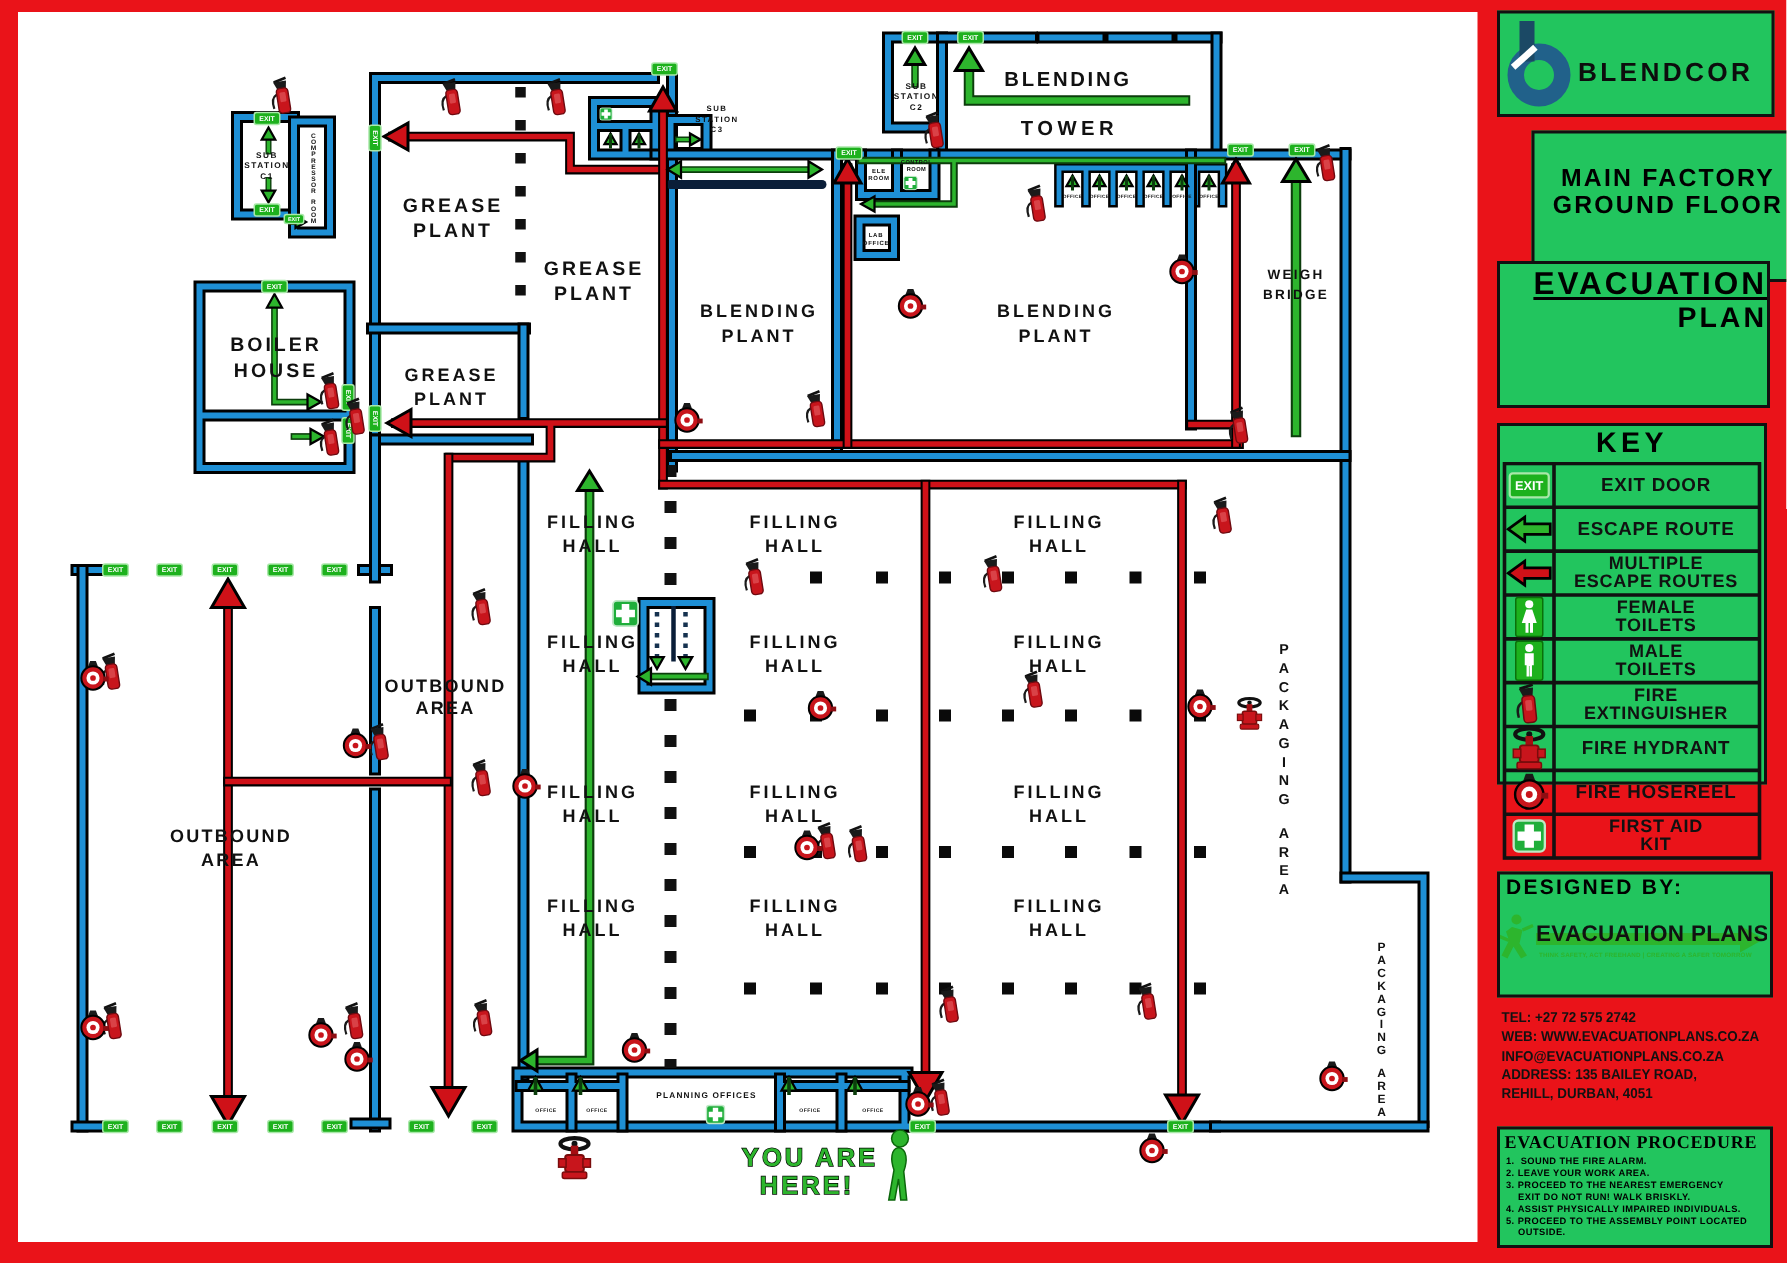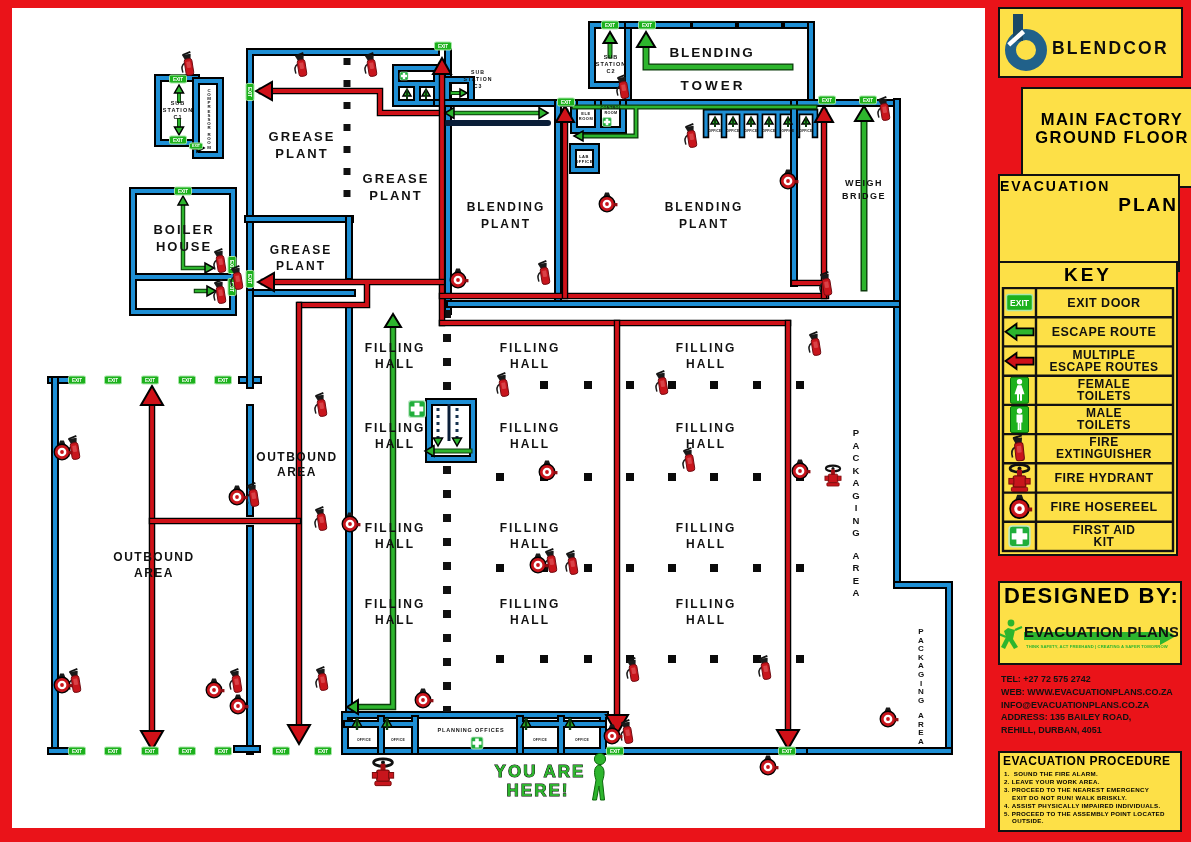--- a/index.html
+++ b/index.html
@@ -1,18 +1,18 @@
 <!DOCTYPE html>
 <html><head><meta charset="utf-8">
 <style>
 html,body{margin:0;padding:0;background:#fff;}
 *{font-family:"Liberation Sans",sans-serif;}
 #page{position:relative;width:1191px;height:842px;background:#ea1319;overflow:hidden;}
 #map{position:absolute;left:12px;top:8px;width:973px;height:820px;background:#fff;}
-.sbox{position:absolute;background:#fde047;border:2px solid #111;box-sizing:border-box;}
+.sbox{position:absolute;background:#22c55e;border:2px solid #111;box-sizing:border-box;}
 </style></head><body>
 <div id="page">
 
 <div id="map"></div>
 <svg width="1191" height="842" viewBox="0 0 1191 842" style="position:absolute;left:0;top:0">
 <defs>
 <g id="ext">
  <path d="M-5,-14 l9,-2" stroke="#111" stroke-width="2" fill="none"></path>
  <path d="M-3,-8 L-5.5,-14 L4,-14 L3,-8 z" fill="#1a1a1a"></path>
  <path d="M-4,-5 q-5,2 -3.5,10" stroke="#1a1a1a" stroke-width="1.6" fill="none"></path>
@@ -605,25 +605,25 @@
   <rect x="6" y="27" width="20" height="4.5" fill="#fff" transform="rotate(-42 16 29)"></rect>
   <text x="52" y="45" font-size="17.5" font-weight="bold" fill="#0d0d0d" letter-spacing="2.2">BLENDCOR</text>
  </svg>
 </div>
 
 <div class="sbox" style="left:998px;top:87px;width:182px;height:101px;text-align:center;margin-left:23px;">
  <div style="font-size:16.5px;font-weight:bold;letter-spacing:1.5px;margin-top:21px;line-height:18px;">MAIN FACTORY<br>GROUND FLOOR</div>
 </div>
 
 <div class="sbox" style="left:998px;top:174px;width:182px;height:98px;">
- <div style="font-size:14px;font-weight:bold;text-align:left;letter-spacing:2px;margin-top:2px;">EVACUATION</div>
+ <div style="font-size:21px;font-weight:bold;text-align:right;letter-spacing:2px;margin-top:2px;text-decoration:underline;">EVACUATION</div>
  <div style="font-size:19px;font-weight:bold;text-align:right;letter-spacing:2px;">PLAN</div>
 </div>
 
-<div class="sbox" style="left:998px;top:261px;width:180px;height:295px;border-width:2px;">
+<div class="sbox" style="left:998px;top:282px;width:180px;height:241px;border-width:2px;">
  <div style="font-size:19px;font-weight:bold;text-align:center;letter-spacing:3px;line-height:24px;">KEY</div>
  <svg width="176" height="266" viewBox="0 0 176 266" style="display:block;margin:0 auto;">
   <g stroke="#111" stroke-width="2.4" fill="none">
    <rect x="3" y="1" width="170" height="263"></rect>
    <line x1="36" y1="1" x2="36" y2="264"></line>
 
 <line x1="3" y1="30.2" x2="173" y2="30.2"></line>
 <line x1="3" y1="59.4" x2="173" y2="59.4"></line>
 <line x1="3" y1="88.7" x2="173" y2="88.7"></line>
 <line x1="3" y1="117.9" x2="173" y2="117.9"></line>
@@ -667,21 +667,21 @@
 <use href="#hyd" transform="translate(19.5,193.94444444444446) scale(1.25)"></use>
 <text x="104" y="224.2" font-size="12.5" font-weight="bold" fill="#111" text-anchor="middle" letter-spacing="0.5">FIRE HOSEREEL</text>
 <use href="#reel" transform="translate(19.5,221.66666666666666) scale(1.15)"></use>
 <text x="104" y="246.9" font-size="12" font-weight="bold" fill="#111" text-anchor="middle" letter-spacing="0.5">FIRST AID</text>
 <text x="104" y="258.9" font-size="12" font-weight="bold" fill="#111" text-anchor="middle" letter-spacing="0.5">KIT</text>
 <use href="#aid" transform="translate(19.5,249.38888888888889) scale(1.3)"></use>
 </svg>
 </div>
 
 <div class="sbox" style="left:998px;top:581px;width:184px;height:84px;">
- <div style="font-size:22px;font-weight:bold;letter-spacing:1.5px;margin:0 0 0 4px;">DESIGNED BY:</div>
+ <div style="font-size:14px;font-weight:bold;letter-spacing:1.5px;margin:0 0 0 4px;">DESIGNED BY:</div>
  <svg width="178" height="56" viewBox="0 0 178 56">
   <g>
    <circle cx="11" cy="14" r="3.4" fill="#2db52d"></circle>
    <path d="M8,19 L15,21 L13,30 L18,38 L14,40 L9,32 L5,40 L1,38 L6,28 L4,22 Z" fill="#2db52d"></path>
    <path d="M15,21 L22,18 M6,28 L-1,25" stroke="#2db52d" stroke-width="2.2" fill="none"></path>
   </g>
   <polygon points="176,27 160,18 160,23 24,23 24,31 160,31 160,36" fill="#2db52d"></polygon>
   <text x="24" y="28" font-size="15" font-weight="bold" fill="#111" letter-spacing="0.2">EVACUATION PLANS</text>
   <text x="26" y="39" font-size="4.2" font-weight="bold" fill="#2db52d" letter-spacing="0.1">THINK SAFETY, ACT FREEHAND | CREATING A SAFER TOMORROW</text>
  </svg>
@@ -689,21 +689,21 @@
 
 <div style="position:absolute;left:1001px;top:673px;width:188px;color:#111;font-weight:bold;font-size:9.5px;line-height:12.8px;letter-spacing:0px;transform:scaleX(0.94);transform-origin:0 0;white-space:nowrap;">
  TEL: +27 72 575 2742<br>
  WEB: WWW.EVACUATIONPLANS.CO.ZA<br>
  INFO@EVACUATIONPLANS.CO.ZA<br>
  ADDRESS: 135 BAILEY ROAD,<br>
  REHILL, DURBAN, 4051
 </div>
 
 <div class="sbox" style="left:998px;top:751px;width:184px;height:81px;border-width:2px;">
- <div style="font-size:12px;font-weight:bold;letter-spacing:0.5px;margin:1px 0 0 3px;white-space:nowrap;">EVACUATION PROCEDURE</div>
+ <div style="font-size:12px;font-weight:bold;letter-spacing:0.5px;margin:1px 0 0 3px;white-space:nowrap;font-family:Liberation Serif, serif;">EVACUATION PROCEDURE</div>
  <div style="font-size:6.2px;font-weight:bold;letter-spacing:0.3px;line-height:7.9px;margin:2px 0 0 4px;">
   1.&nbsp;&nbsp;SOUND THE FIRE ALARM.<br>
   2.&nbsp;LEAVE YOUR WORK AREA.<br>
   3.&nbsp;PROCEED TO THE NEAREST EMERGENCY<br>
   &nbsp;&nbsp;&nbsp;&nbsp;EXIT DO NOT RUN! WALK BRISKLY.<br>
   4.&nbsp;ASSIST PHYSICALLY IMPAIRED INDIVIDUALS.<br>
   5.&nbsp;PROCEED TO THE ASSEMBLY POINT LOCATED<br>
   &nbsp;&nbsp;&nbsp;&nbsp;OUTSIDE.
  </div>
 </div>

